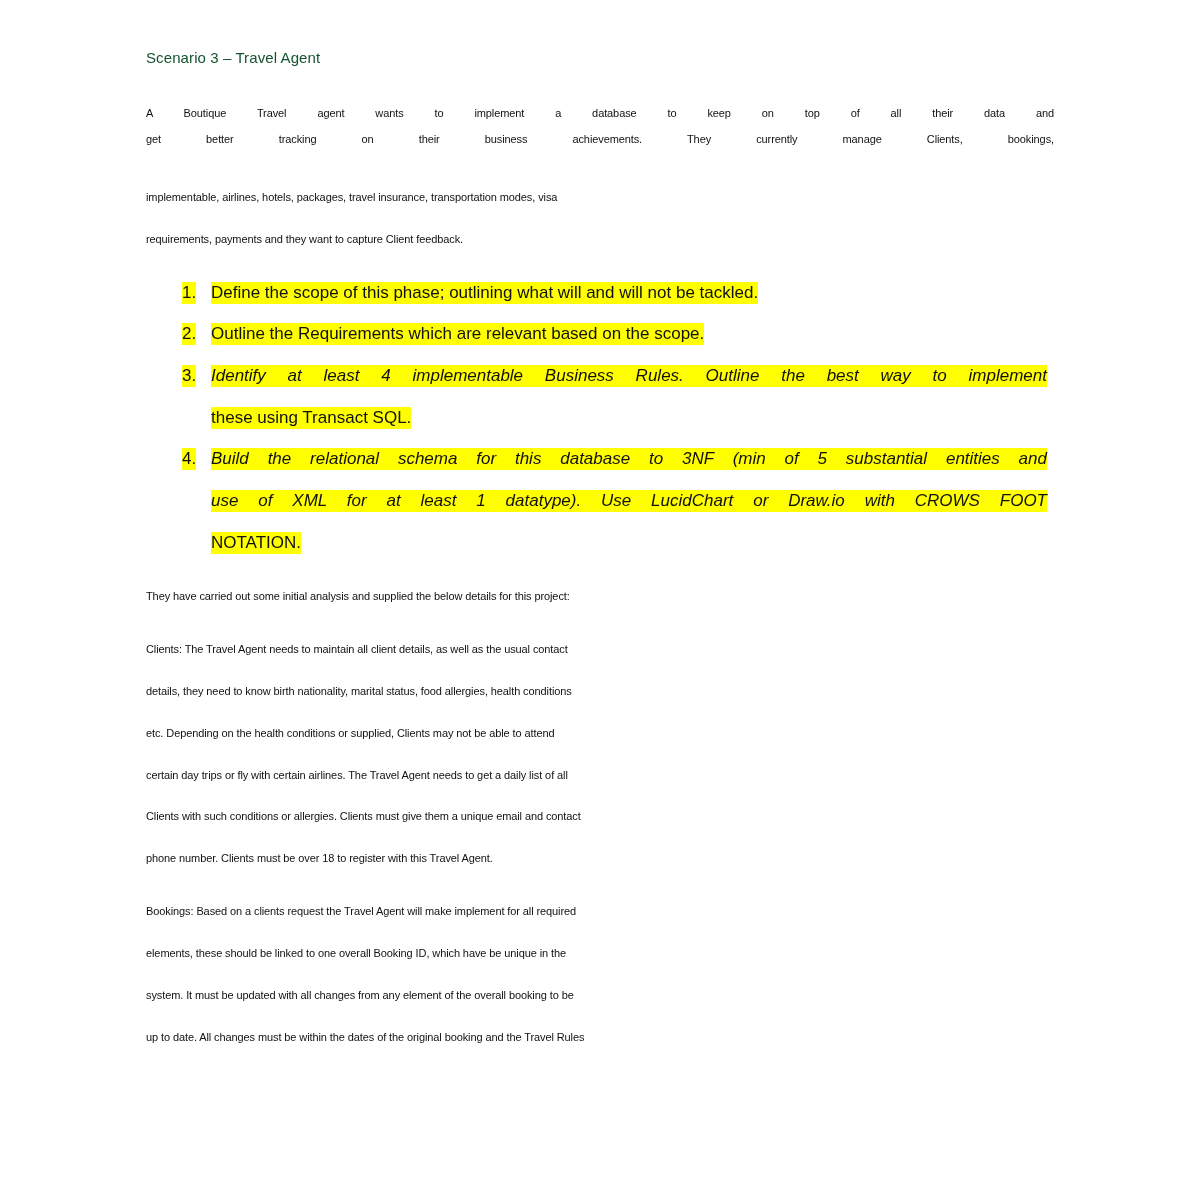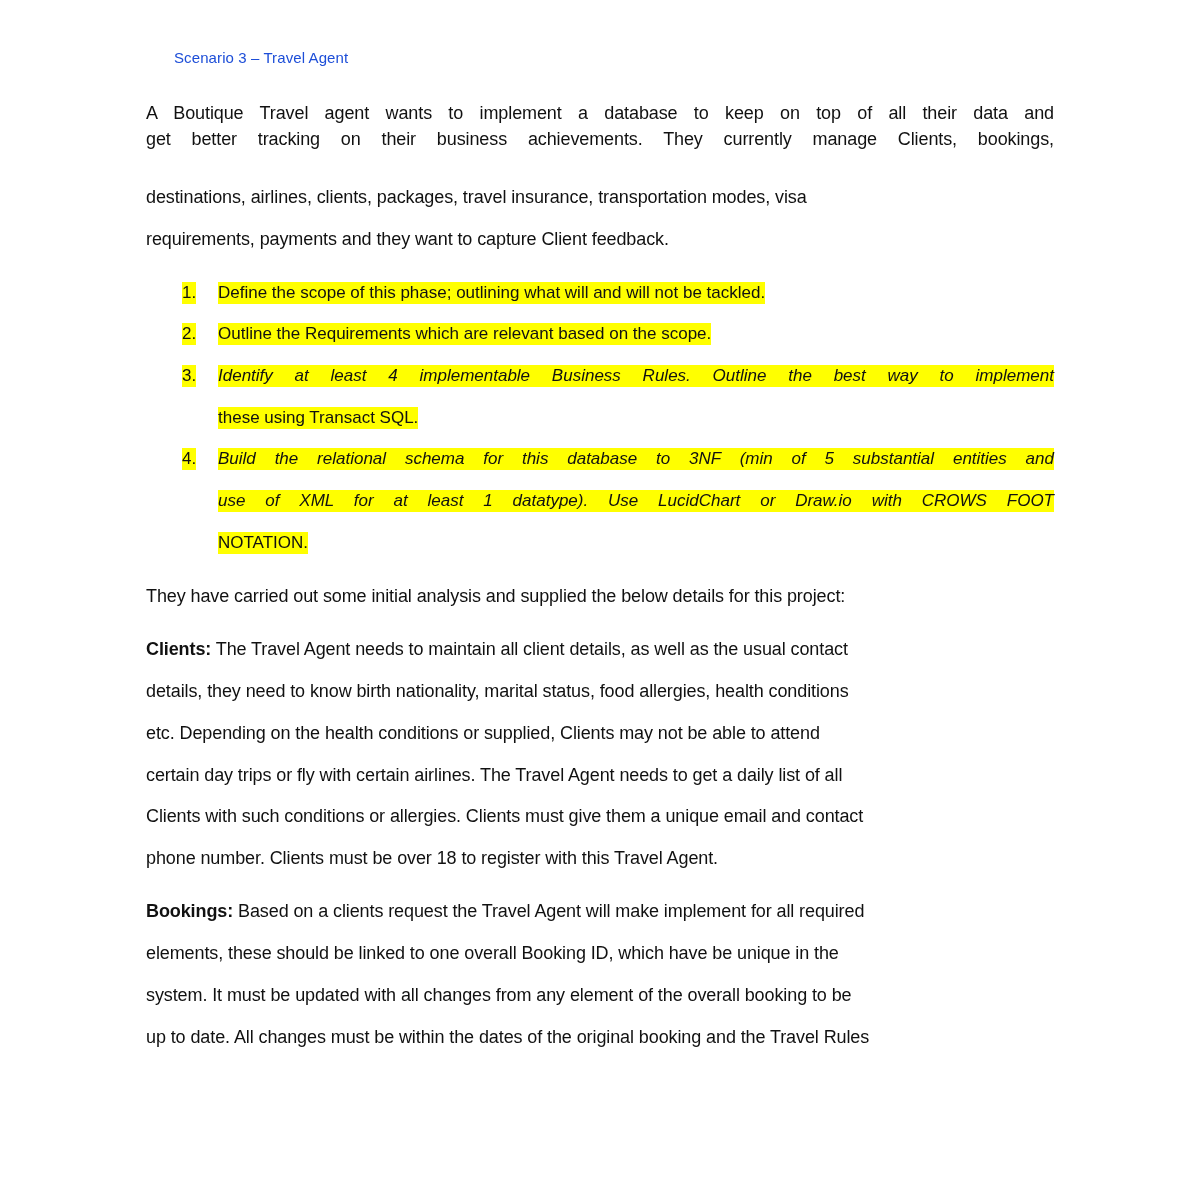--- a/index.html
+++ b/index.html
@@ -1,37 +1,37 @@
 <!DOCTYPE html>
 <html><head>
   <meta charset="utf-8">
   <style>
     html, body { margin: 0; padding: 0; background: #ffffff; }
     body { width: 1200px; height: 1200px; position: relative; overflow: hidden; font-family: "Liberation Sans", sans-serif; color: #111; }
-    .header { position: absolute; left: 146px; top: 49px; font-size: 15px; color: #1d4ed8; letter-spacing: 0.1px; margin-left: 28px; }
+    .header { position: absolute; left: 146px; top: 49px; font-size: 15px; color: #14532d; letter-spacing: 0.1px; }
     .page { position: absolute; left: 146px; top: 0; width: 910px; }
-    .line { position: absolute; left: 0; font-size: 18px; white-space: nowrap; height: 22px; line-height: 22px; letter-spacing: -0.1px; }
+    .line { position: absolute; left: 0; font-size: 11px; white-space: nowrap; height: 22px; line-height: 22px; letter-spacing: -0.1px; }
     .justify { width: 908px; text-align: justify; text-align-last: justify; }
     .hl { background: #ffff00; }
     .num { position: absolute; left: 36px; font-size: 17px; height: 22px; line-height: 22px; }
-    .item-line { position: absolute; left: 72px; font-size: 17px; white-space: nowrap; height: 22px; line-height: 22px; }
+    .item-line { position: absolute; left: 65px; font-size: 17px; white-space: nowrap; height: 22px; line-height: 22px; }
     .item-justify { width: 836px; text-align: justify; text-align-last: justify; font-style: italic; }
-    b { font-weight: bold; }
+    b { font-weight: normal; }
   </style>
 </head>
 <body>
 
 <div class="header">Scenario 3 – Travel Agent</div>
 
 <div class="page">
 
   <div>
     <div class="line justify" style="top:102px">A Boutique Travel agent wants to implement a database to keep on top of all their data and</div>
     <div class="line justify" style="top:128px">get better tracking on their business achievements. They currently manage Clients, bookings,</div>
-    <div class="line" style="top:186px">destinations, airlines, clients, packages, travel insurance, transportation modes, visa</div>
+    <div class="line" style="top:186px">implementable, airlines, hotels, packages, travel insurance, transportation modes, visa</div>
     <div class="line" style="top:228px">requirements, payments and they want to capture Client feedback.</div>
   </div>
 
   <div>
     <div>
       <span class="num hl" style="top:282px">1.</span>
       <span class="item-line hl" style="top:282px">Define the scope of this phase; outlining what will and will not be tackled.</span>
     </div>
     <div>
       <span class="num hl" style="top:323px">2.</span>

